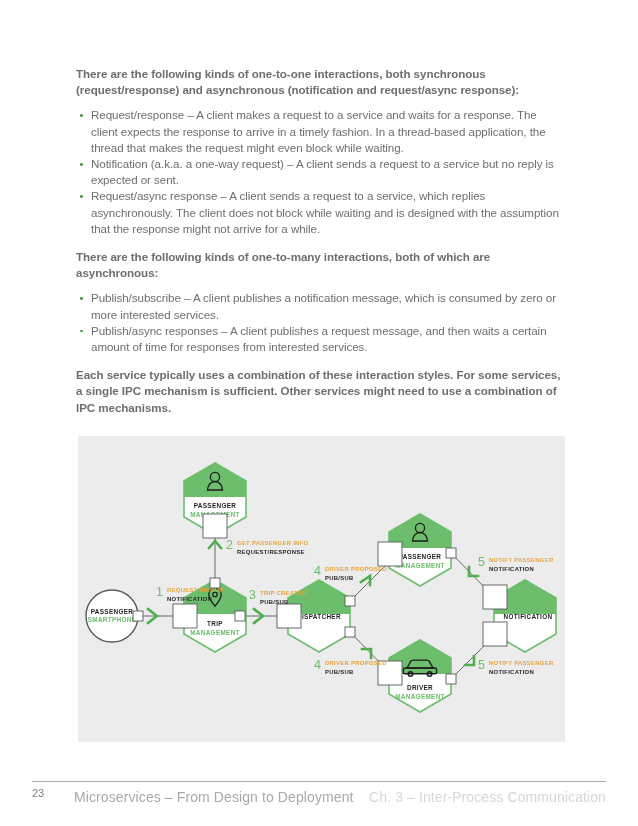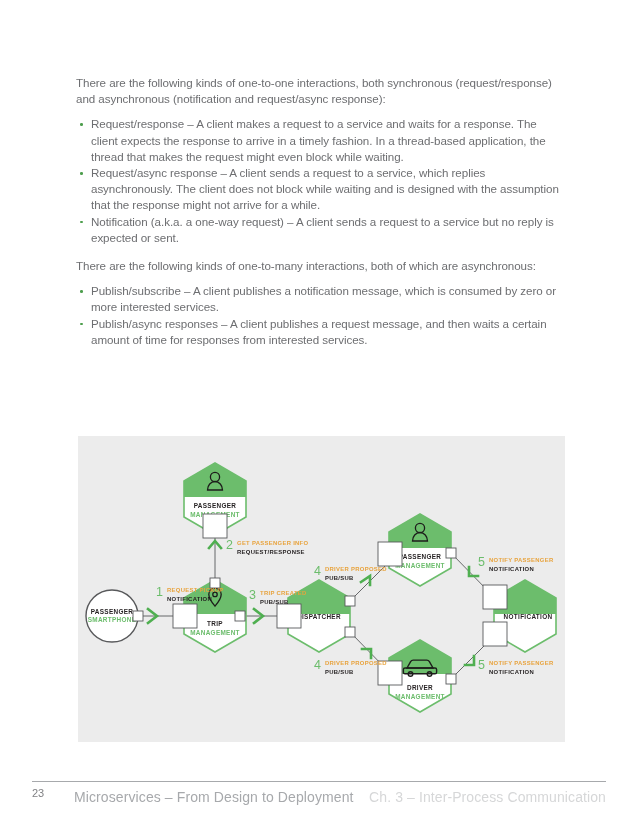--- a/index.html
+++ b/index.html
@@ -22,25 +22,26 @@
   }
 
   .content {
     position: absolute;
     left: 76px;
     top: 66px;
     width: 490px;
   }
 
   p.para {
-    margin: 9px 0 9px 0;
+    margin: 0 0 9px 0;
     font-size: 11.6px;
     line-height: 16.2px;
     color: #6d6e71;
     letter-spacing: -0.06px;
+    font-weight: bold;
   }
 
   ul.bullets {
     list-style: none;
     margin: 0 0 12px 0;
     padding: 0;
   }
   ul.bullets li {
     position: relative;
     padding-left: 15px;
@@ -168,31 +169,32 @@
 <body>
 
 <div class="page">
 
   <div class="content">
 
     <p class="para">There are the following kinds of one-to-one interactions, both synchronous (request/response) and asynchronous (notification and request/async response):</p>
 
     <ul class="bullets">
       <li>Request/response – A client makes a request to a service and waits for a response. The client expects the response to arrive in a timely fashion. In a thread-based application, the thread that makes the request might even block while waiting.</li>
+      <li>Notification (a.k.a. a one-way request) – A client sends a request to a service but no reply is expected or sent.</li>
       <li>Request/async response – A client sends a request to a service, which replies asynchronously. The client does not block while waiting and is designed with the assumption that the response might not arrive for a while.</li>
-      <li>Notification (a.k.a. a one-way request) – A client sends a request to a service but no reply is expected or sent.</li>
     </ul>
 
     <p class="para">There are the following kinds of one-to-many interactions, both of which are asynchronous:</p>
 
     <ul class="bullets">
       <li>Publish/subscribe – A client publishes a notification message, which is consumed by zero or more interested services.</li>
       <li>Publish/async responses – A client publishes a request message, and then waits a certain amount of time for responses from interested services.</li>
     </ul>
 
+    <p class="para">Each service typically uses a combination of these interaction styles. For some services, a single IPC mechanism is sufficient. Other services might need to use a combination of IPC mechanisms.</p>
 
   </div>
 
   <div class="figure-panel">
     <svg class="figure-svg" viewBox="0 0 487 306">
 
       <defs>
         <g id="hex-shape">
           <polygon points="0,-36 31,-18 31,18 0,36 -31,18 -31,-18"></polygon>
         </g>

